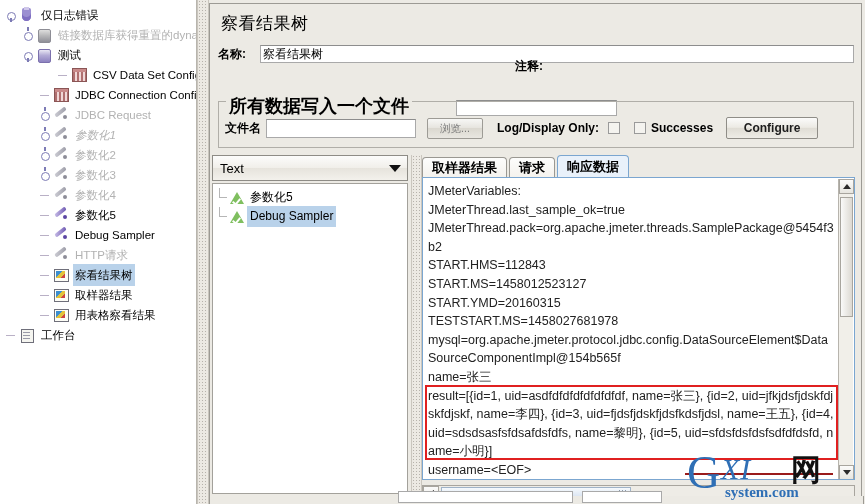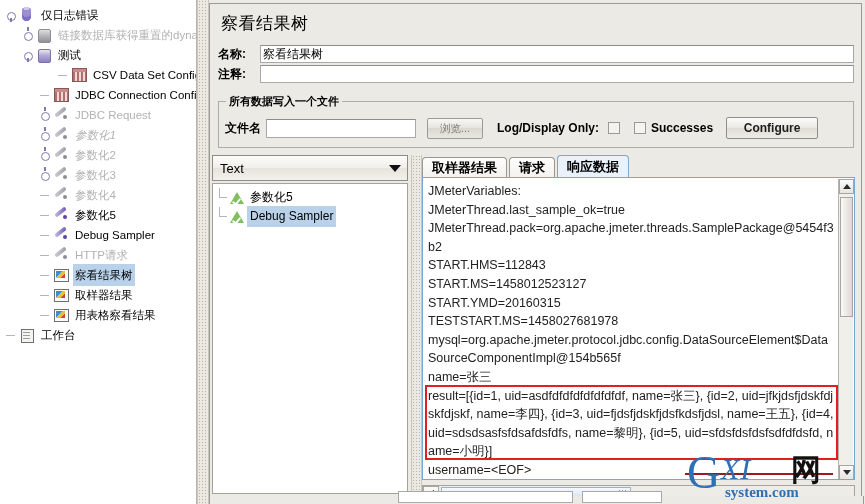--- a/index.html
+++ b/index.html
@@ -258,21 +258,21 @@
     left: 8px; top: 97px;
     width: 636px; height: 47px;
     border: 1px solid #b0aea8;
     box-sizing:border-box;
   }
   #filegroup-title {
     position:absolute;
     left: 7px; top: -8px;
     background:#eceae4;
     padding: 0 3px;
-    font-size: 11px;
+    font-size: 18px;
     font-weight:bold;
   }
   .fg-row {
     position:absolute;
     left: 6px; top: 14px;
     right: 5px;
     height: 24px;
     display:flex;
     align-items:center;
   }
@@ -674,21 +674,21 @@
 
   <div id="right-panel">
 
     <div id="panel-title">察看结果树</div>
 
     <div class="field-row" style="top:40px;">
       <span class="field-label">名称:</span>
       <input class="field-input" id="name-input" value="察看结果树" style="">
     </div>
 
-    <div class="field-row" style="top:60px;">
+    <div class="field-row" style="top:54px;flex-direction:column;">
       <span class="field-label">注释:</span>
       <input class="field-input" id="comment-input" value="" style="">
     </div>
 
     <div id="filegroup">
       <div id="filegroup-title">所有数据写入一个文件</div>
       <div class="fg-row">
         <span class="fg-label">文件名</span>
         <input id="filename-input" value="" style="">
         <button class="btn" id="browse-btn">浏览...</button>

